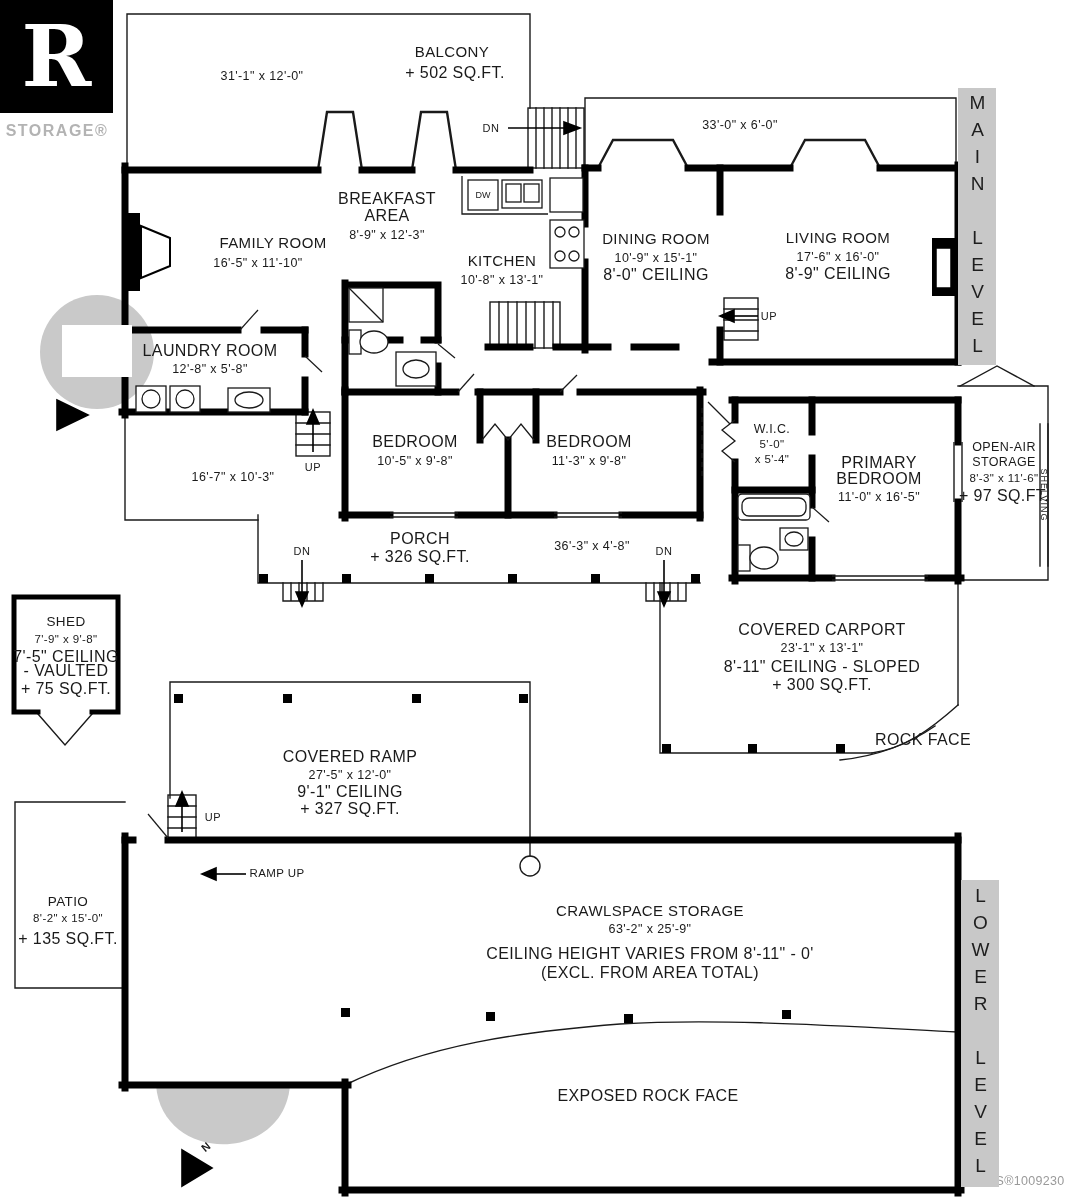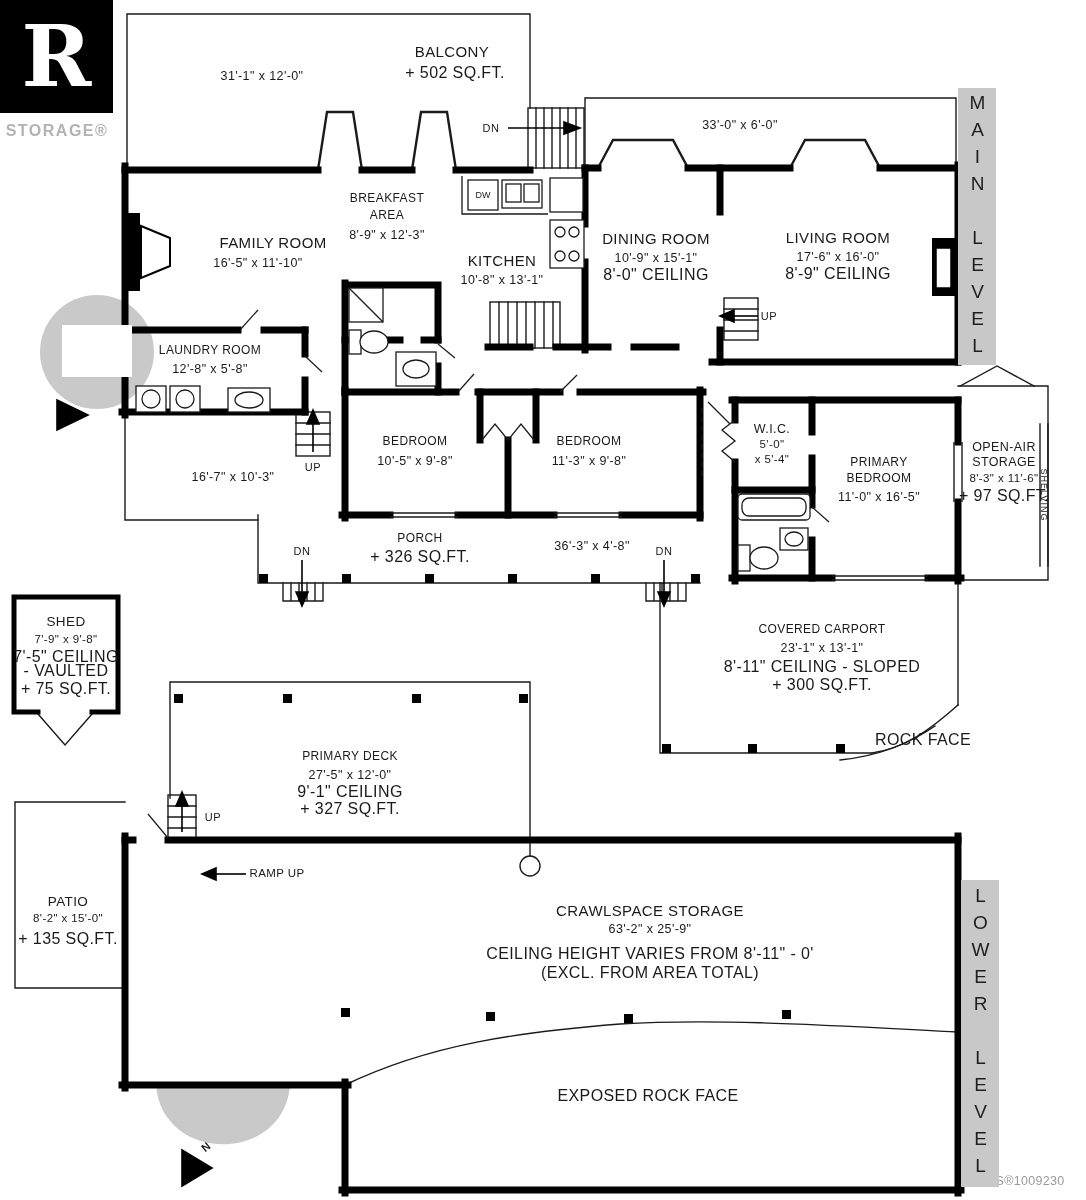--- a/index.html
+++ b/index.html
@@ -1,21 +1,21 @@
 <!DOCTYPE html>
 <html><head>
 <meta charset="utf-8">
 <style>
   *{margin:0;padding:0;box-sizing:border-box}
   html,body{background:#fff}
   body{width:1086px;height:1200px;position:relative;font-family:"Liberation Sans",sans-serif;color:#1a1a1a;overflow:hidden}
   svg.plan{position:absolute;left:0;top:0;z-index:1}
   .labels{position:absolute;left:0;top:0;width:1086px;height:1200px;z-index:2}
   .lbl{position:absolute;transform:translate(-50%,-50%);white-space:nowrap;text-align:center;line-height:1.15;letter-spacing:.4px}
-  .n{font-size:12px}
+  .n{font-size:16px}
   .n15{font-size:15px}
   .n13{font-size:13.5px}
   .d{font-size:12.5px}
   .d11{font-size:11.5px}
   .s{font-size:16px}
   .xs{font-size:11px;letter-spacing:.6px}
   .tiny{font-size:9px;letter-spacing:0}
   .rot90{transform:translate(-50%,-50%) rotate(90deg);font-size:9px;letter-spacing:1px}
   .rotN{transform:translate(-50%,-50%) rotate(-40deg);font-size:11px;font-weight:bold}
   .logo{position:absolute;left:0;top:0;width:113px;height:113px;background:#000;display:flex;align-items:center;justify-content:center;z-index:2}
@@ -293,21 +293,21 @@
   <div class="lbl s" style="left:822px;top:667px">8'-11" CEILING - SLOPED</div>
   <div class="lbl s" style="left:822px;top:685px">+ 300 SQ.FT.</div>
   <div class="lbl s" style="left:923px;top:740px">ROCK FACE</div>
 
   <div class="lbl n13" style="left:66px;top:622px">SHED</div>
   <div class="lbl d11" style="left:66px;top:640px">7'-9" x 9'-8"</div>
   <div class="lbl s" style="left:66px;top:657px">7'-5" CEILING</div>
   <div class="lbl s" style="left:66px;top:671px">- VAULTED</div>
   <div class="lbl s" style="left:66px;top:689px">+ 75 SQ.FT.</div>
 
-  <div class="lbl n" style="left:350px;top:757px">PRIMARY DECK</div>
+  <div class="lbl n" style="left:350px;top:757px">COVERED RAMP</div>
   <div class="lbl d" style="left:350px;top:775px">27'-5" x 12'-0"</div>
   <div class="lbl s" style="left:350px;top:792px">9'-1" CEILING</div>
   <div class="lbl s" style="left:350px;top:809px">+ 327 SQ.FT.</div>
   <div class="lbl xs" style="left:213px;top:817px">UP</div>
   <div class="lbl d11" style="left:277px;top:874px">RAMP UP</div>
 
   <div class="lbl n13" style="left:68px;top:902px">PATIO</div>
   <div class="lbl d11" style="left:68px;top:919px">8'-2" x 15'-0"</div>
   <div class="lbl s" style="left:68px;top:939px">+ 135 SQ.FT.</div>
 

